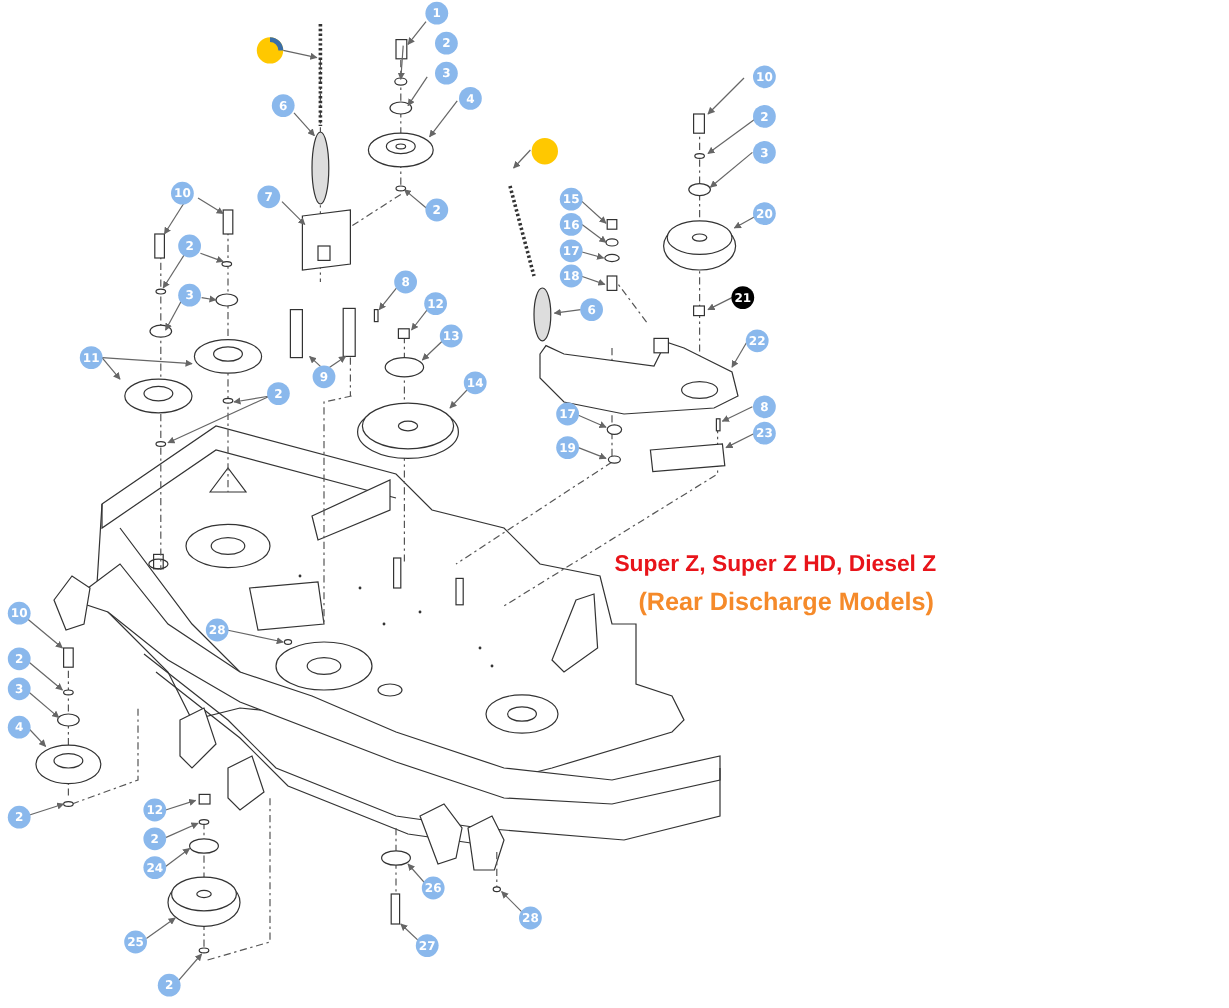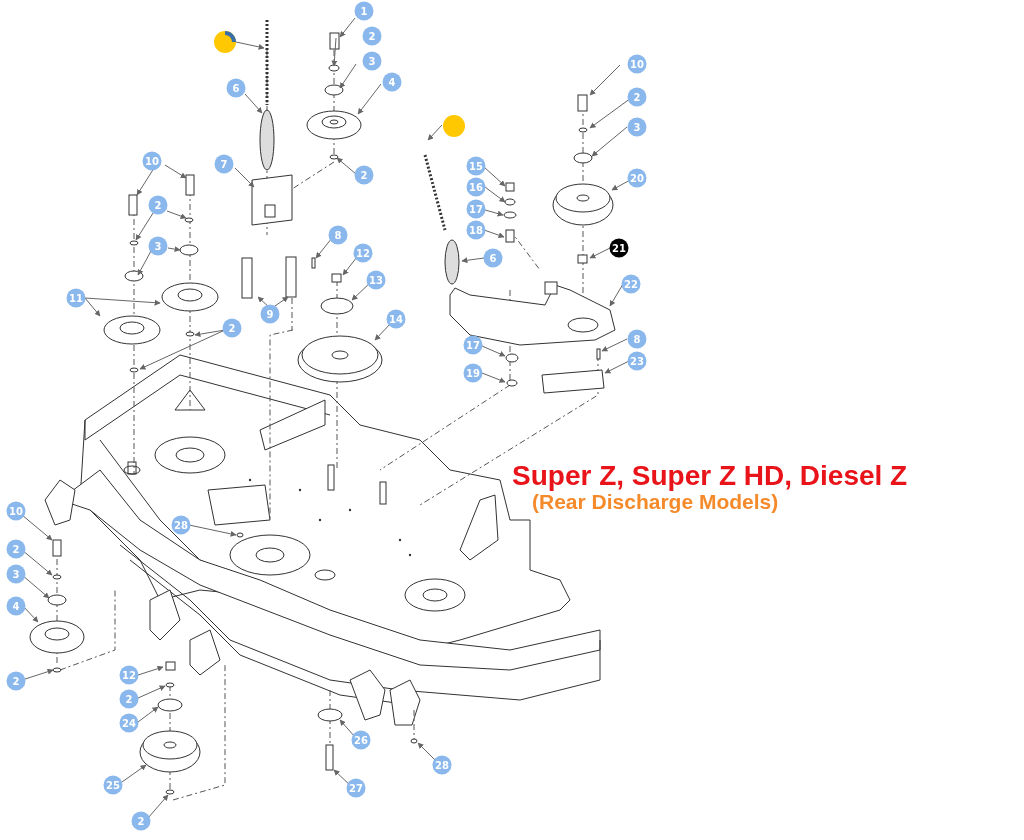--- a/index.html
+++ b/index.html
@@ -1,18 +1,18 @@
 <!DOCTYPE html>
 <html><head>
 <meta charset="utf-8">
 <style>
   html,body{margin:0;padding:0;background:#fff;}
   body{width:1024px;height:840px;position:relative;overflow:hidden;font-family:"Liberation Sans",sans-serif;}
   #diagram{position:absolute;left:0;top:0;width:1024px;height:840px;}
-  .title1{position:absolute;left:512px;top:460px;font-size:28px;font-weight:bold;color:#e8141a;white-space:nowrap;font-family:"Liberation Sans",sans-serif;}
+  .title1{position:absolute;left:512px;top:460px;font-size:19px;font-weight:bold;color:#e8141a;white-space:nowrap;font-family:"Liberation Sans",sans-serif;}
   .title2{position:absolute;left:532px;top:490px;font-size:21px;font-weight:bold;color:#f58a2a;white-space:nowrap;font-family:"Liberation Sans",sans-serif;text-align:center;}
   .callout text{font-family:"DejaVu Sans",sans-serif;font-size:10px;font-weight:bold;fill:#fff;}
 </style>
 </head>
 <body>
 
 <svg id="diagram" viewBox="0 0 1024 840" xmlns="http://www.w3.org/2000/svg">
   <defs>
     <marker id="arr" viewBox="0 0 10 10" refX="9" refY="5" markerWidth="6" markerHeight="6" orient="auto">
       <path d="M0,0 L10,5 L0,10 z" fill="#666"></path>

